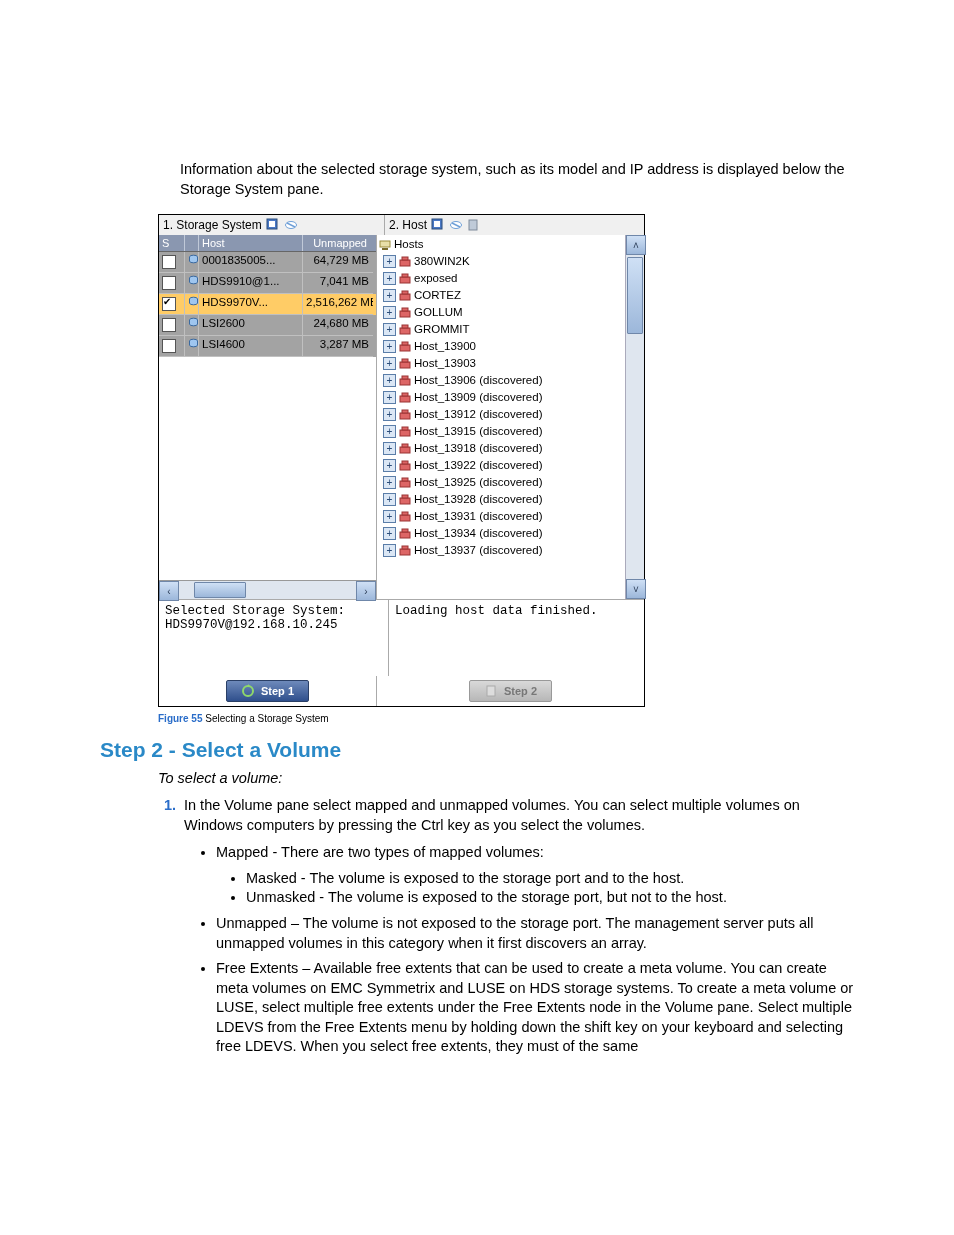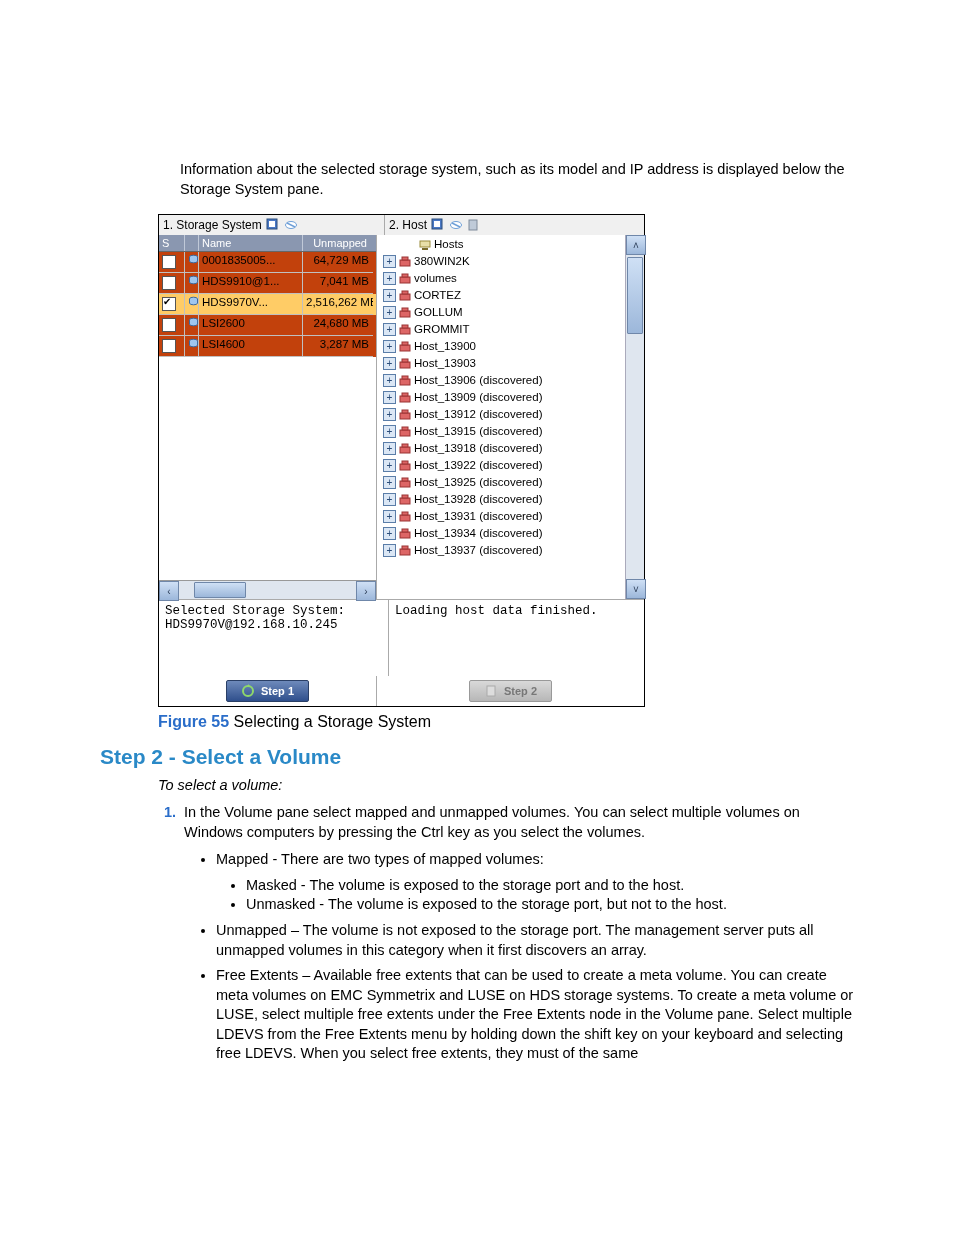--- a/index.html
+++ b/index.html
@@ -68,21 +68,21 @@
     color: #fff;
     font-size: 11px;
     border-bottom: 1px solid #666;
   }
   .stg-header > div { padding: 2px 3px; border-right: 1px solid #c0c9d8; }
   .stg-header > div:last-child { border-right: none; text-align:right; padding-right:6px;}
   .stg-row {
     display: grid;
     grid-template-columns: 26px 14px 104px 70px;
     font-size: 11.5px;
-    background:#c2410c;
+    background:#a3a3a3;
   }
   .stg-row > div {
     padding: 2px 3px;
     border-right: 1px solid #c0c0c0;
     border-bottom: 1px solid #c0c0c0;
     white-space: nowrap;
     overflow: hidden;
   }
   .stg-row > div:last-child { border-right:none; text-align:right; padding-right:4px;}
   .stg-row.selected { background: #ffcc66; }
@@ -108,21 +108,21 @@
 
   
   .host-scroll {
     flex:1; display:flex;
   }
   .host-tree {
     flex:1; padding:1px 2px; font-size:11.5px; line-height:17px;
     background:#fff;
   }
   .host-tree .root {
-    display:flex; align-items:center; gap:3px; font-weight:normal;margin-left:40px;
+    display:flex; align-items:center; gap:3px; font-weight:normal;
   }
   .host-tree .item {
     display:flex; align-items:center; gap:3px;
     padding-left: 4px;
   }
   .plus-box{
     width:11px;height:11px; border:1px solid #5a7da8; background:#dbe7f5;
     display:flex;align-items:center;justify-content:center;
     font-size:10px; line-height:9px; color:#2b4d7a;
   }
@@ -157,21 +157,21 @@
     color:#fff;
   }
   .step-btn.disabled{
     background: linear-gradient(#d9d9d9,#b7b7b7);
     border-color:#999; color:#777;
   }
   .step-btn .glyph{width:14px;height:14px;}
 
   
   .caption{
-    margin-left:58px; margin-top:6px; font-size:16px;
+    margin-left:58px; margin-top:6px; font-size:10px;
   }
   .caption .figlabel{color:#2a6dc9; font-weight:bold;}
   h2.step{
     color:#2a89c7; font-weight:bold;
     font-size:21px; margin:14px 0 8px 0;
   }
   .para{margin-left:58px; font-size:14.5px; margin-bottom:10px;font-style:italic;}
   ol.numlist{margin:0 0 0 58px; padding-left:22px;}
   ol.numlist > li::marker{color:#2a6dc9; font-weight:bold;}
   ol.numlist > li{font-size:14.5px; line-height:1.35; padding-left:4px;}
@@ -227,21 +227,21 @@
       </div>
     </div>
 
     <div class="fig-body">
 
       <div class="storage-pane">
         <div class="stg-table-wrap">
           <div class="stg-header">
             <div>S</div>
             <div></div>
-            <div>Name</div>
+            <div>Host</div>
             <div>Unmapped</div>
           </div>
           <div id="stg-rows">
               <div class="stg-row">
                 <div><span class="cb"></span></div>
                 <div><span class="db-icon"><svg viewBox="0 0 11 11">
                       <ellipse cx="5.5" cy="3" rx="4" ry="1.8" fill="#9fc6ef" stroke="#3b6aa0"></ellipse>
                       <path d="M1.5 3 v4 a4 1.8 0 0 0 8 0 v-4" fill="#9fc6ef" stroke="#3b6aa0"></path>
                     </svg></span></div>
                 <div>0001835005...</div>
@@ -315,21 +315,21 @@
                       <rect x="3" y="1" width="6" height="3" fill="#d66" stroke="#933"></rect>
                     </svg></span>
                   <span>380WIN2K</span>
                 </div>
                 <div class="item">
                   <span class="plus-box">+</span>
                   <span class="host-icon"><svg viewBox="0 0 12 12">
                       <rect x="1" y="4" width="10" height="6" fill="#d66" stroke="#933"></rect>
                       <rect x="3" y="1" width="6" height="3" fill="#d66" stroke="#933"></rect>
                     </svg></span>
-                  <span>volumes</span>
+                  <span>exposed</span>
                 </div>
                 <div class="item">
                   <span class="plus-box">+</span>
                   <span class="host-icon"><svg viewBox="0 0 12 12">
                       <rect x="1" y="4" width="10" height="6" fill="#d66" stroke="#933"></rect>
                       <rect x="3" y="1" width="6" height="3" fill="#d66" stroke="#933"></rect>
                     </svg></span>
                   <span>CORTEZ</span>
                 </div>
                 <div class="item">

